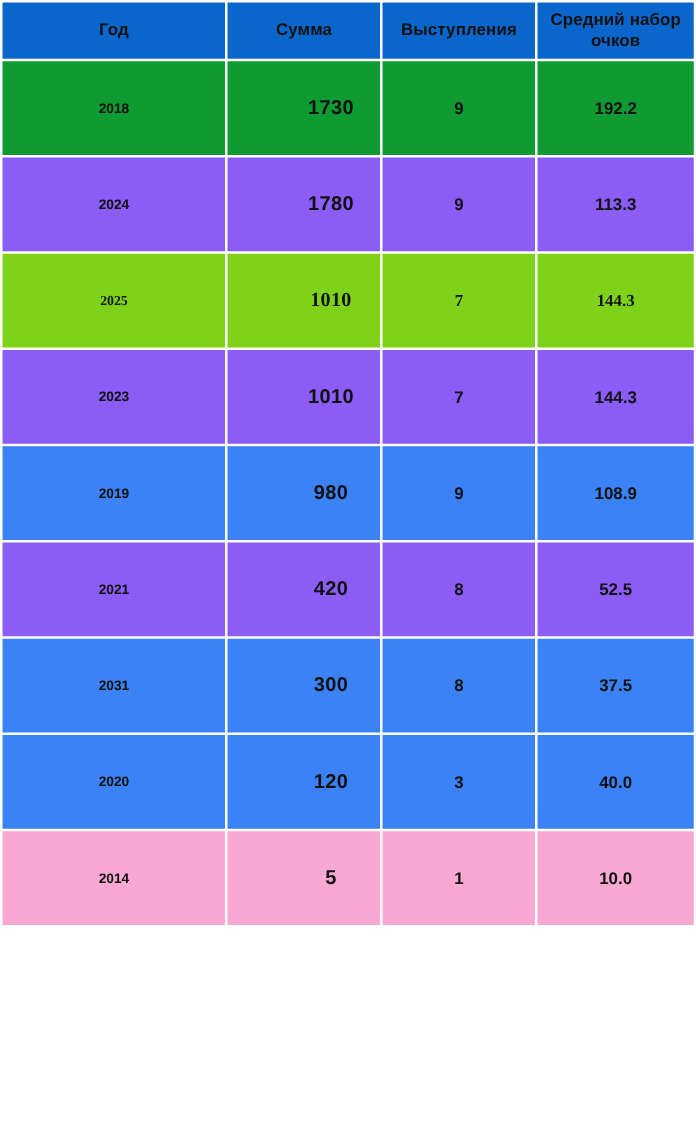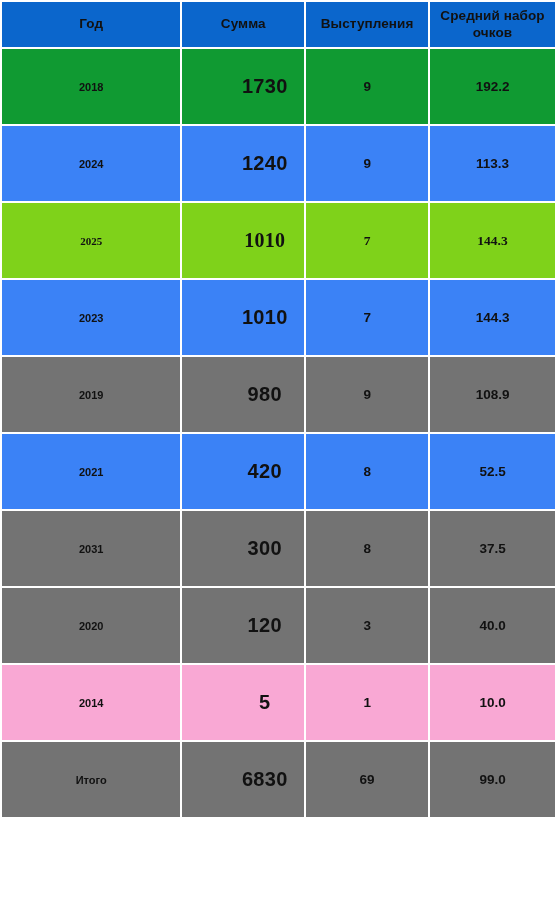--- a/index.html
+++ b/index.html
@@ -60,29 +60,29 @@
 
   
   tbody tr {
     height: 75px;
   }
   tbody td {
     height: 75px;
     font-size: 14px;
   }
   tbody td.cell-year  { font-size: 11px; }
-  tbody td.cell-sum   { font-size: 20px; letter-spacing: 0.3px; padding-left: 43px; }
+  tbody td.cell-sum   { font-size: 16px; letter-spacing: 0.3px; padding-left: 43px; }
   tbody td.cell-perf  { font-size: 13.5px; }
   tbody td.cell-avg   { font-size: 13.5px; margin-left: 24px; }
 
   
   .bg-darkgreen  { background: #109a32; }
-  .bg-lightblue  { background: #3b82f6; }
+  .bg-lightblue  { background: #8b5cf6; }
   .bg-lime       { background: #7fd21a; font-family: Liberation Serif, serif; }
-  .bg-brightblue { background: #737373; }
+  .bg-brightblue { background: #3b82f6; }
   .bg-pink       { background: #f9a8d4; }
 </style>
 </head>
 <body>
 
 <div class="table-wrap">
   <table class="stats-table">
     <colgroup>
       <col class="col-year">
       <col class="col-sum">
@@ -99,21 +99,21 @@
     </thead>
     <tbody id="table-body">
         <tr class="bg-darkgreen">
           <td class="cell-year">2018</td>
           <td class="cell-sum">1730</td>
           <td class="cell-perf">9</td>
           <td class="cell-avg">192.2</td>
         </tr>
         <tr class="bg-lightblue">
           <td class="cell-year">2024</td>
-          <td class="cell-sum">1240</td>
+          <td class="cell-sum">1780</td>
           <td class="cell-perf">9</td>
           <td class="cell-avg">113.3</td>
         </tr>
         <tr class="bg-lime">
           <td class="cell-year">2025</td>
           <td class="cell-sum">1010</td>
           <td class="cell-perf">7</td>
           <td class="cell-avg">144.3</td>
         </tr>
         <tr class="bg-lightblue">
@@ -145,21 +145,15 @@
           <td class="cell-sum">120</td>
           <td class="cell-perf">3</td>
           <td class="cell-avg">40.0</td>
         </tr>
         <tr class="bg-pink">
           <td class="cell-year">2014</td>
           <td class="cell-sum">5</td>
           <td class="cell-perf">1</td>
           <td class="cell-avg">10.0</td>
         </tr>
-        <tr class="bg-brightblue">
-          <td class="cell-year">Итого</td>
-          <td class="cell-sum">6830</td>
-          <td class="cell-perf">69</td>
-          <td class="cell-avg">99.0</td>
-        </tr>
       </tbody>
   </table>
 </div>
 
 </body></html>

